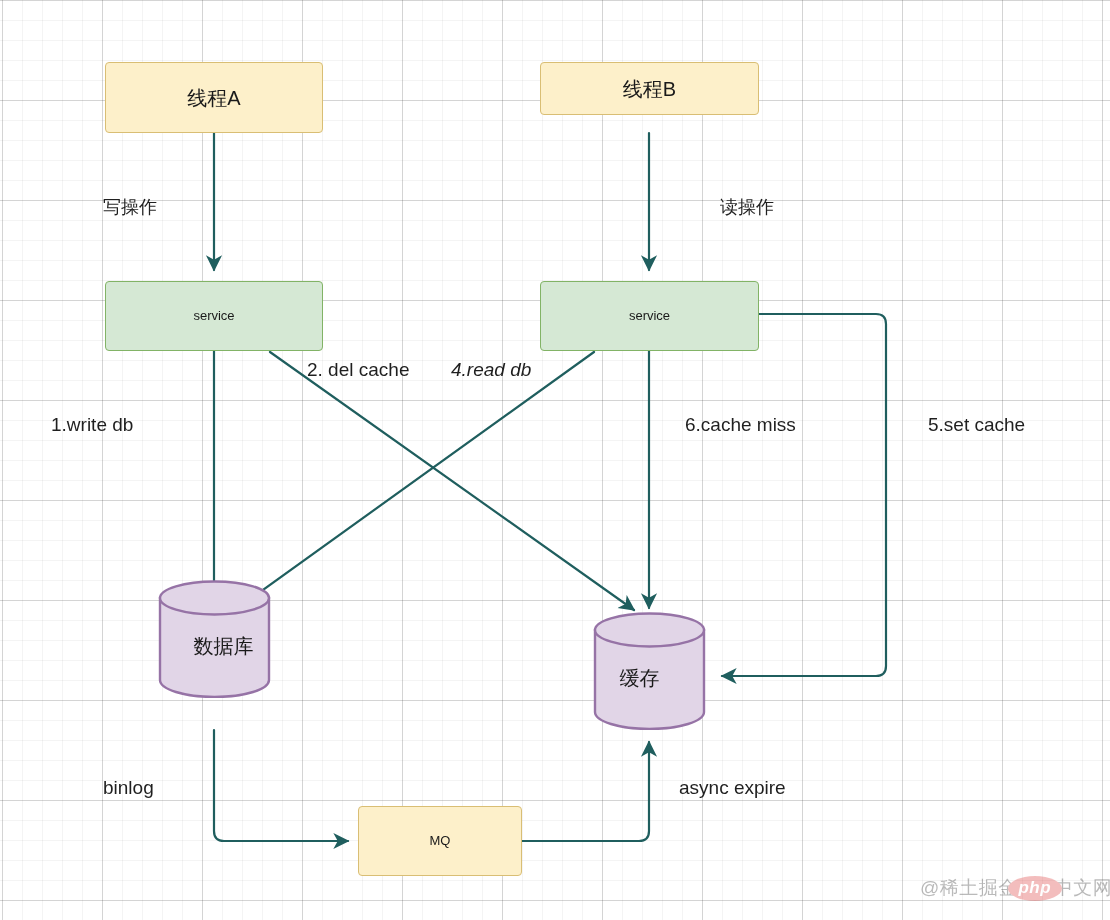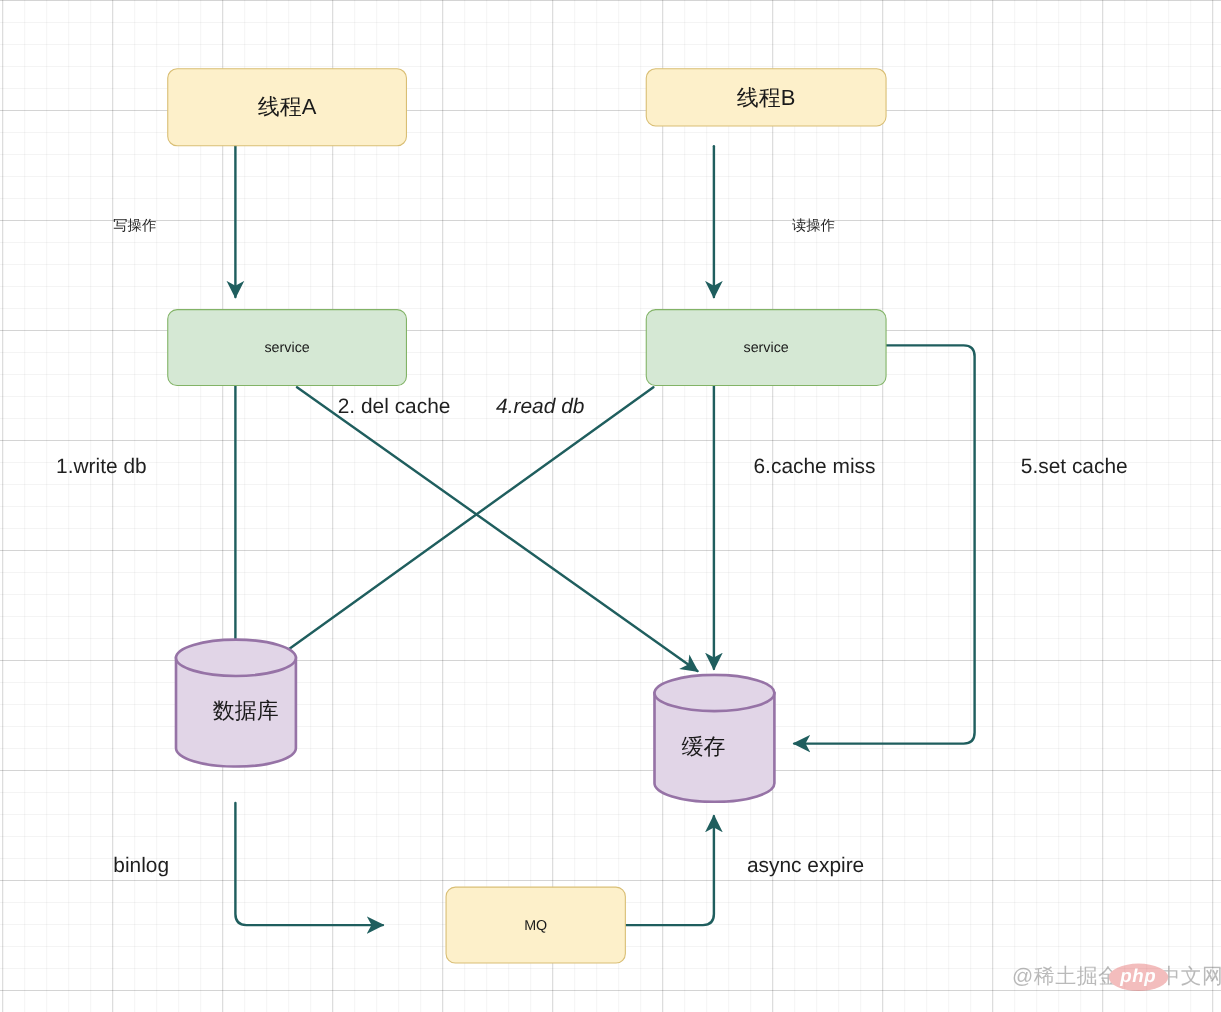--- a/index.html
+++ b/index.html
@@ -33,41 +33,40 @@
   }
   .node {
     position: absolute;
     box-sizing: border-box;
     display: flex;
     align-items: center;
     justify-content: center;
     text-align: center;
   }
   .node-rect {
-    border-radius: 9px;
+    border-radius: 4px;
     border-width: 1.6px;
     border-style: solid;
-    margin-left: 47px;
   }
   .node-label {
     position: relative;
     z-index: 3;
     color: #1a1a1a;
     line-height: 1.2;
     white-space: nowrap;
   }
   .lbl-cn { font-size: 20px; }
   .lbl-en { font-size: 13px; }
   .edge-label {
     position: absolute;
     color: #1f1f1f;
     white-space: nowrap;
     line-height: 1;
   }
-  .edge-label.cn { font-size: 13px; }
+  .edge-label.cn { font-size: 18px; }
   .edge-label.en { font-size: 19px; }
   .cyl {
     position: absolute;
   }
   .cyl svg { display: block; }
   .cyl .cyl-text {
     position: absolute;
     left: 0;
     top: 0;
     width: 100%;

